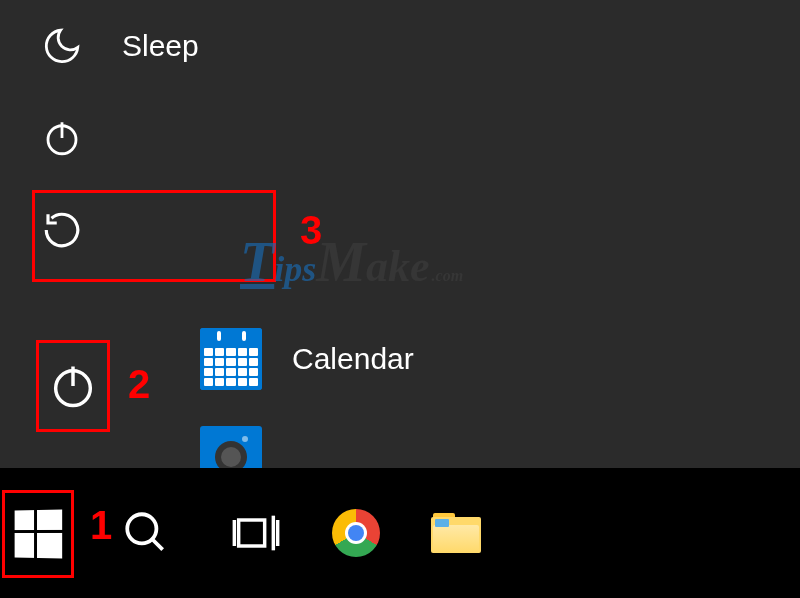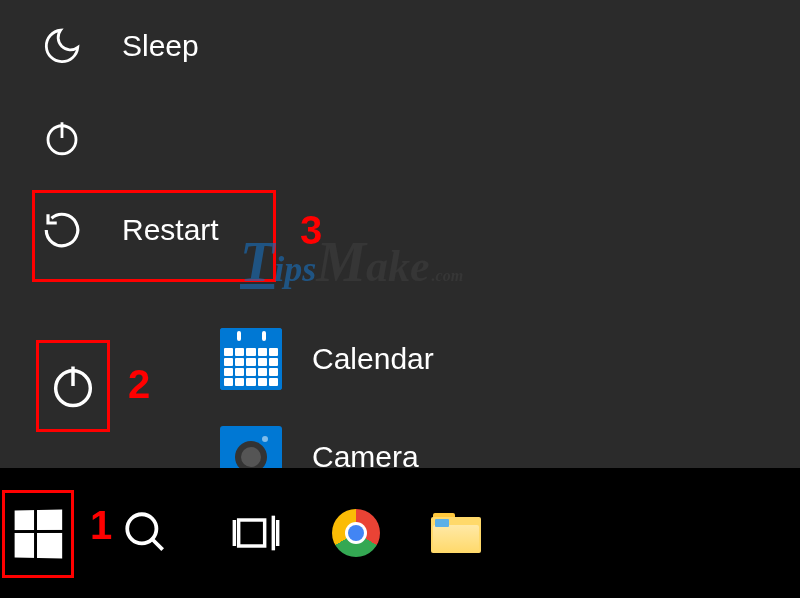--- a/index.html
+++ b/index.html
@@ -70,21 +70,20 @@
     .app-list {
       position: absolute;
       left: 200px;
       top: 310px;
     }
     .app-item {
       display: flex;
       align-items: center;
       gap: 30px;
       height: 98px;
-      margin-left: 20px;
     }
     .app-icon {
       width: 62px;
       height: 62px;
     }
     .calendar-icon {
       background: #0078d4;
       border-radius: 3px;
       display: flex;
       flex-direction: column;
@@ -333,21 +332,20 @@
         </svg>
       </span>
     </div>
     <div class="menu-item">
       <span class="menu-icon">
         <svg width="42" height="42" viewBox="0 0 24 24" fill="none" stroke="#fff" stroke-width="1.8">
           <path d="M3 12a9 9 0 1 0 3-6.7"></path>
           <polyline points="4 3 4 8 9 8"></polyline>
         </svg>
       </span>
-      <span class="menu-label">Restart</span>
     </div>
   </div>
 
   <div class="restart-highlight"></div>
 
   <div class="power-button-area">
     <span class="power-icon">
       <svg width="52" height="52" viewBox="0 0 24 24" fill="none" stroke="#fff" stroke-width="1.6">
         <circle cx="12" cy="13" r="8"></circle>
         <line x1="12" y1="3" x2="12" y2="12"></line>
@@ -386,21 +384,20 @@
         </div>
       </div>
       <span class="app-label">Calendar</span>
     </div>
     <div class="app-item">
       <div class="app-icon camera-app">
         <div class="camera-lens-outer">
             <div class="camera-lens-inner"></div>
           </div>
       </div>
-      <span class="app-label">Camera</span>
     </div>
   </div>
 
 </div>
 
 <div class="taskbar">
   <div class="start-button">
     <div class="windows-logo">
       <div></div>
         <div></div>

